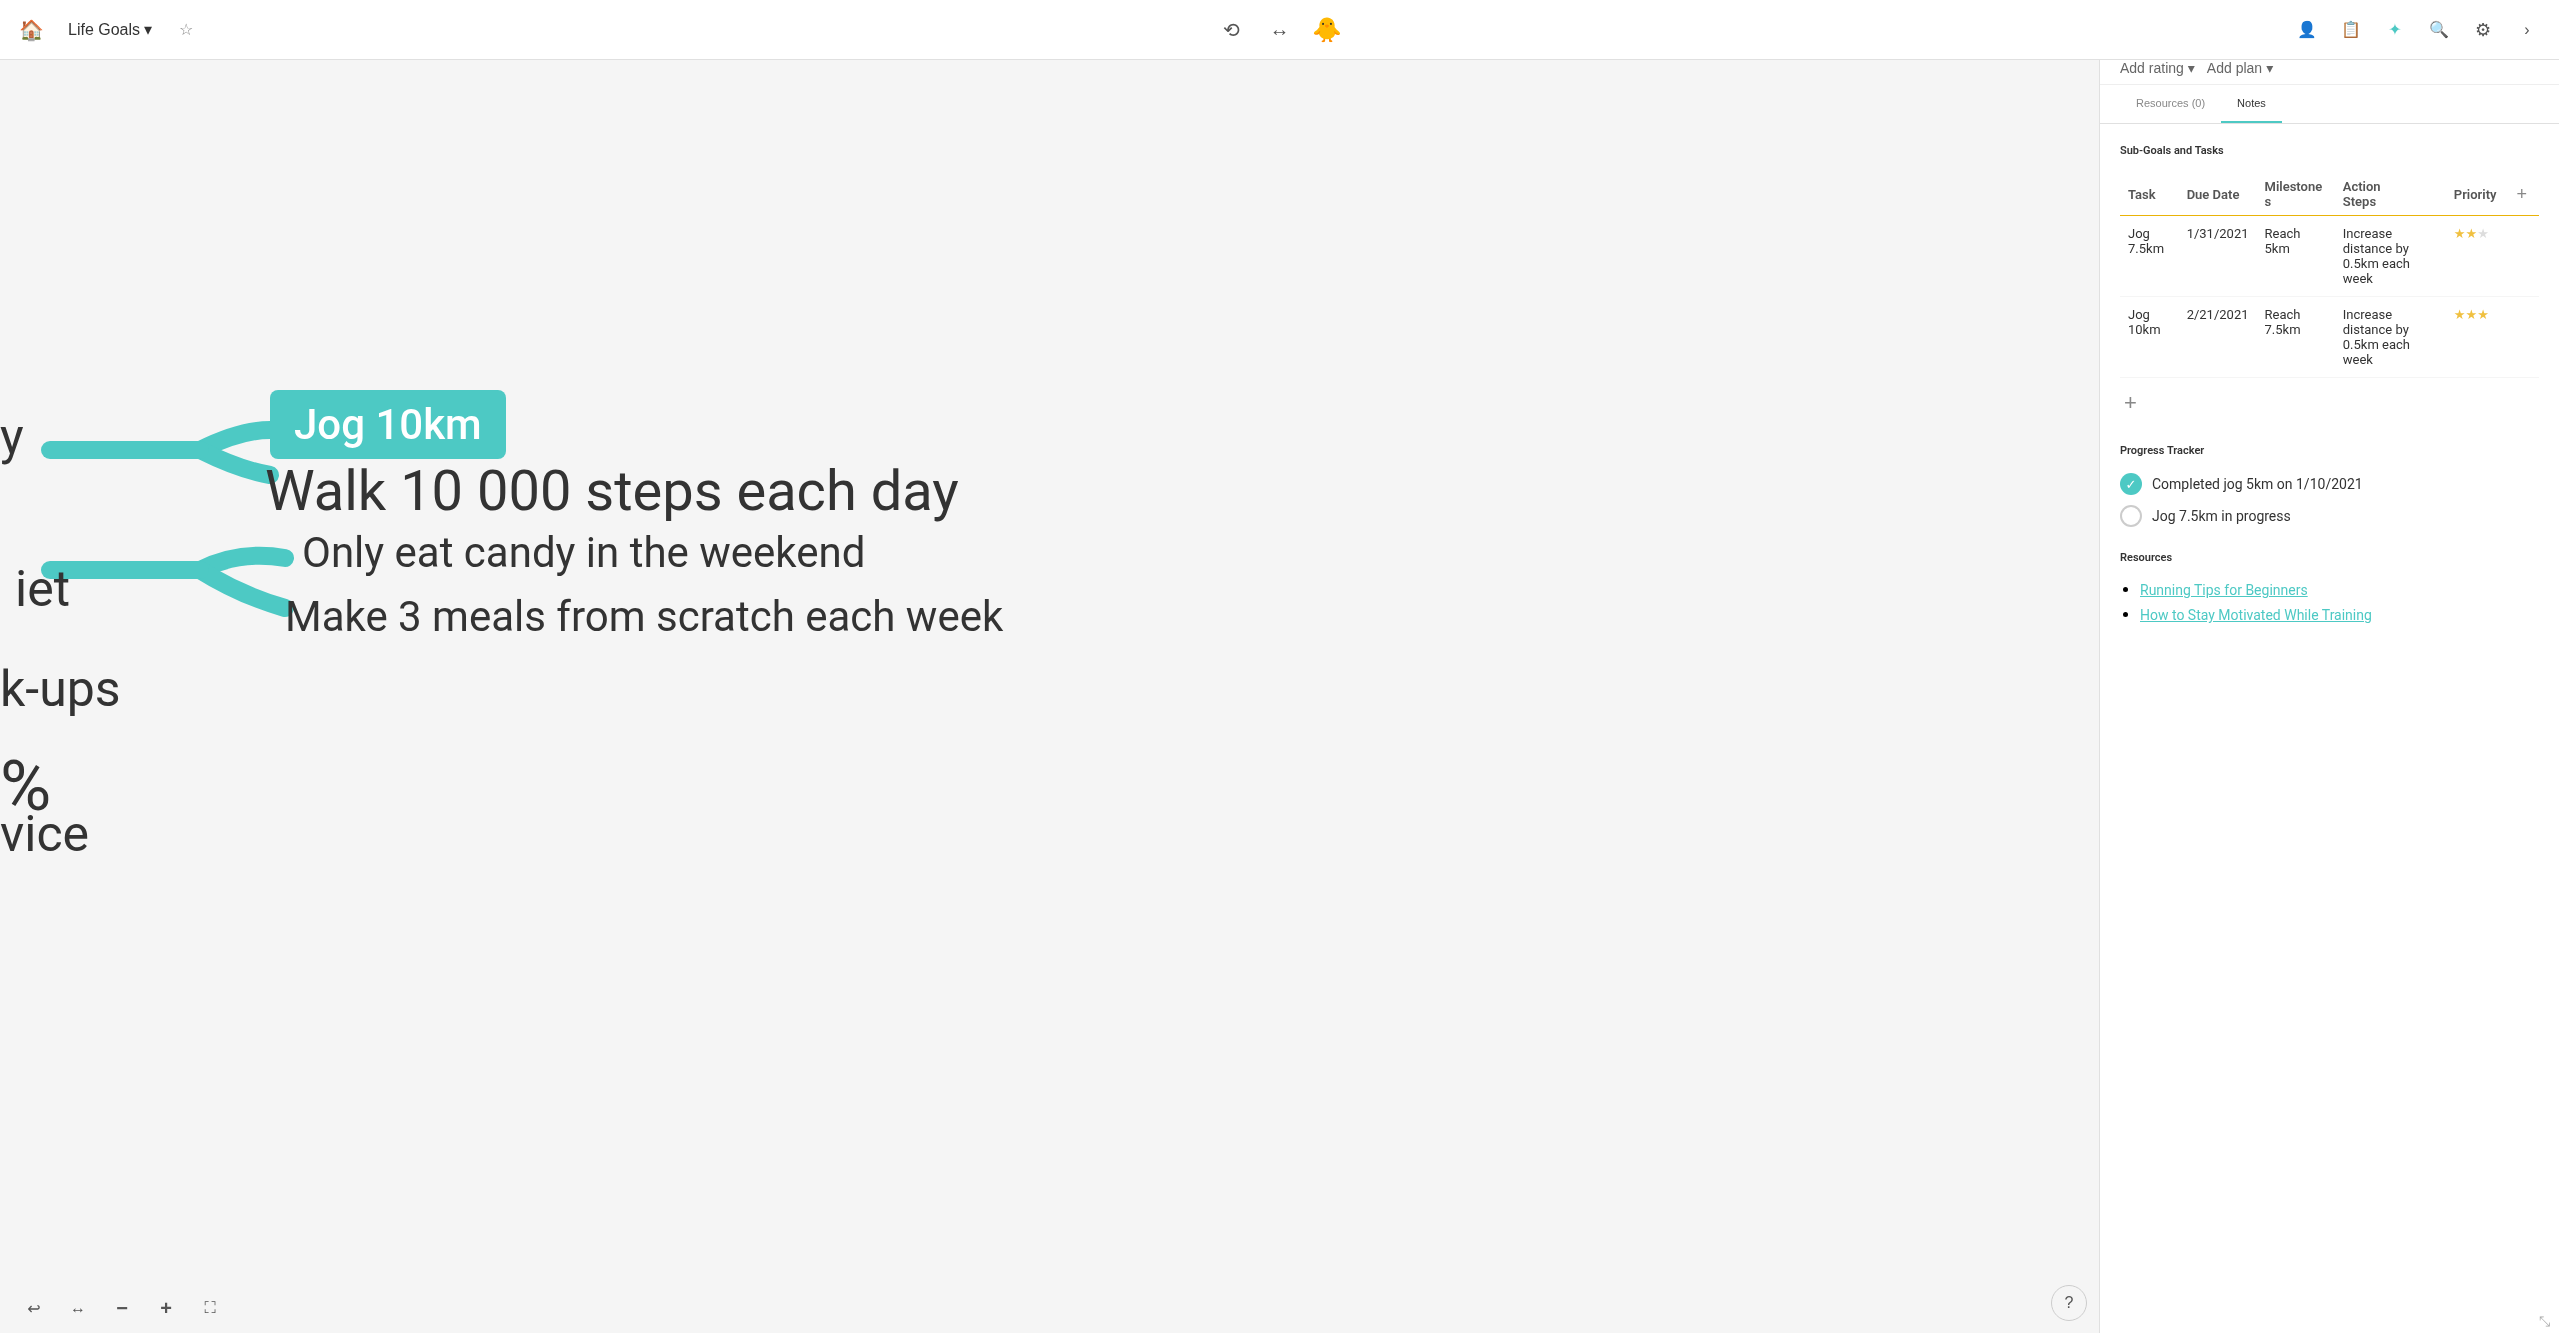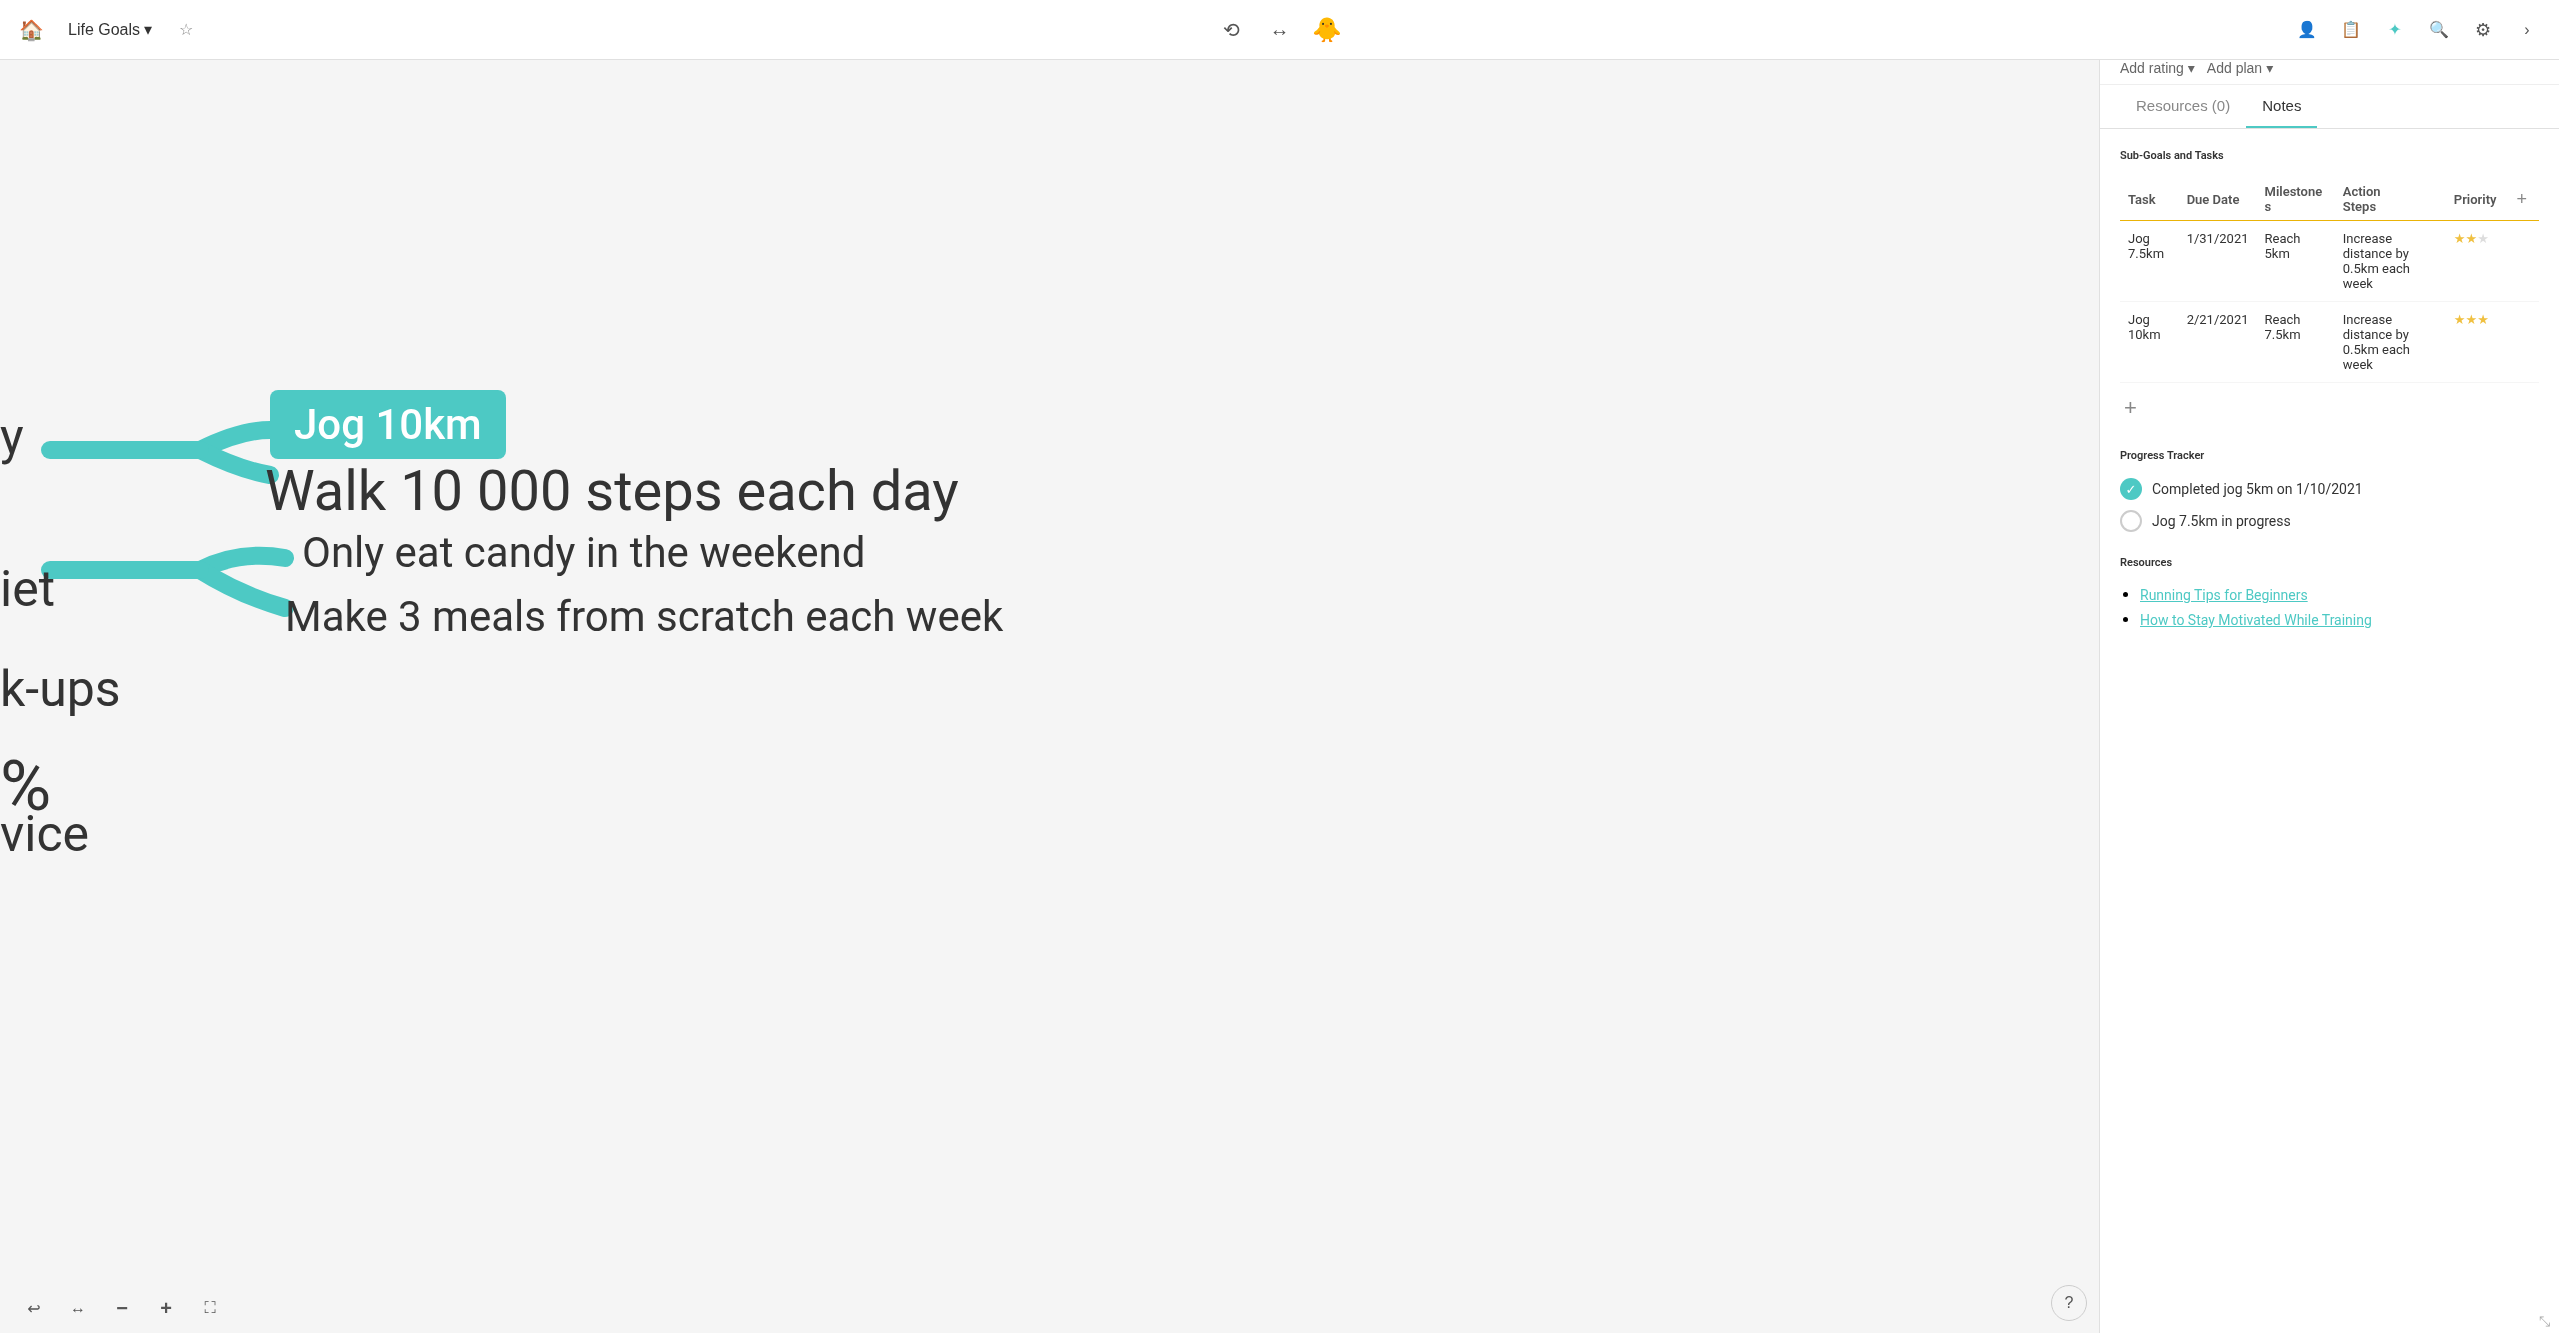--- a/index.html
+++ b/index.html
@@ -128,21 +128,21 @@
       background: none; border: none; cursor: pointer;
       font-size: 14px; color: #666; display: flex; align-items: flex-start; gap: 4px;
     }
 
     
     .panel-tabs {
       display: flex; border-bottom: 1px solid #e0e0e0;
       padding: 0 20px;
     }
     .panel-tab {
-      padding: 12px 16px; font-size: 15px; color: #888;
+      padding: 12px 16px; font-size: 11px; color: #888;
       cursor: pointer; border-bottom: 2px solid transparent;
       background: none; border-top: none; border-left: none; border-right: none;
     }
     .panel-tab.active {
       color: #333; border-bottom: 2px solid #4dc9c4; font-weight: 500;
     }
 
     
     .panel-body { padding: 20px; flex: 1; }
 
@@ -238,21 +238,21 @@
 
       <path d="M 50 510 Q 120 510 200 510" stroke="#4dc9c4" stroke-width="18" fill="none" stroke-linecap="round"></path>
     </svg>
 
     <div class="node-label" style="left: 0px; top: 348px; font-size:50px; color:#333;">y</div>
 
     <div class="node-label highlighted" style="left: 270px; top: 330px; font-size:42px;">Jog 10km</div>
 
     <div class="node-label" style="left: 265px; top: 398px; font-size:56px;">Walk 10 000 steps each day</div>
 
-    <div class="node-label" style="left: 0px; top: 500px; font-size:50px; color:#333;">iet</div>
+    <div class="node-label" style="left: 0px; top: 500px; font-size:50px; color:#333;padding-left:15px;">iet</div>
 
     <div class="node-label" style="left: 302px; top: 468px; font-size:42px;">Only eat candy in the weekend</div>
 
     <div class="node-label" style="left: 285px; top: 532px; font-size:42px;">Make 3 meals from scratch each week</div>
 
     <div class="node-label" style="left: 0px; top: 600px; font-size:50px; color:#333;">k-ups</div>
 
     <div class="node-label" style="left: 0px; top: 685px; font-size:70px; color:#333;">%</div>
 
     <div class="node-label" style="left: 0px; top: 745px; font-size:50px; color:#333;">vice</div>

